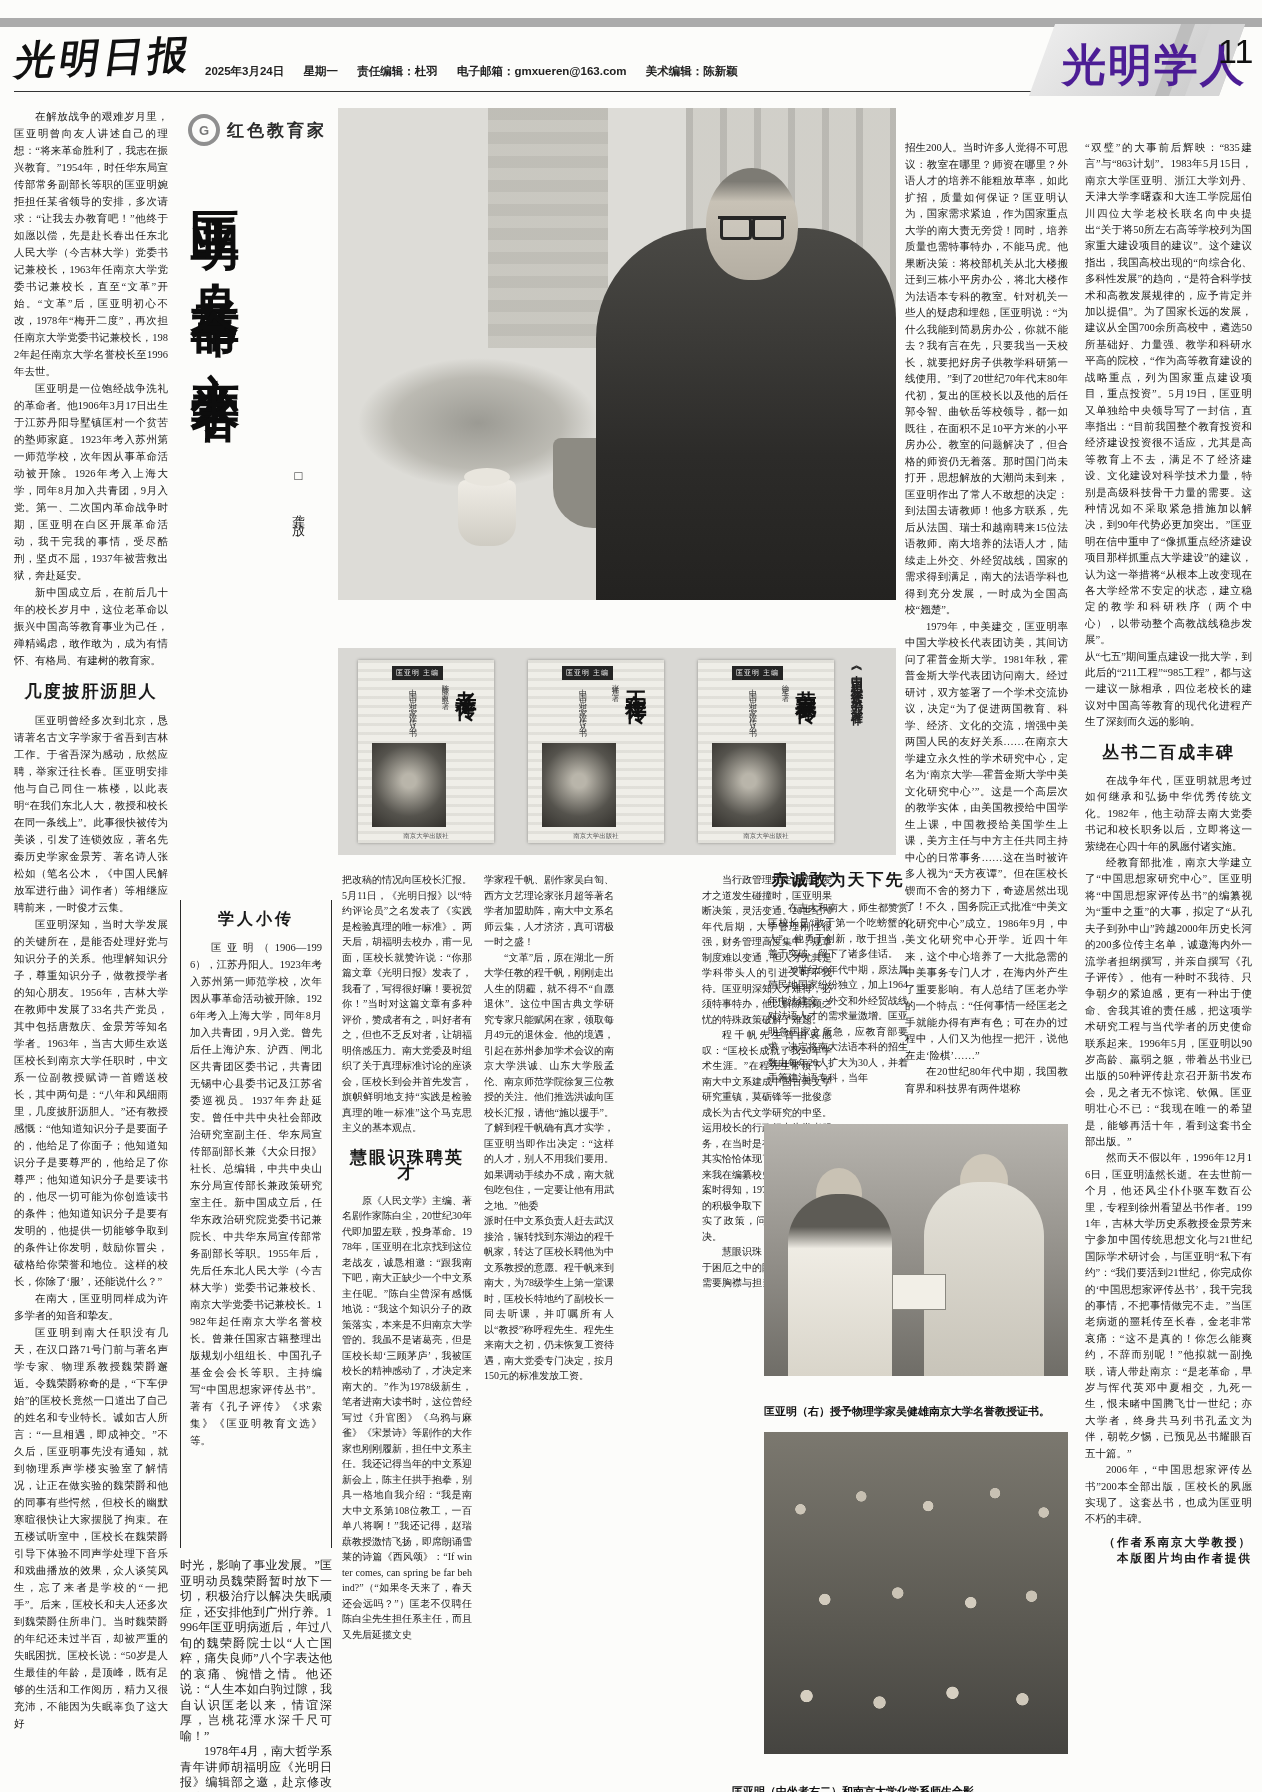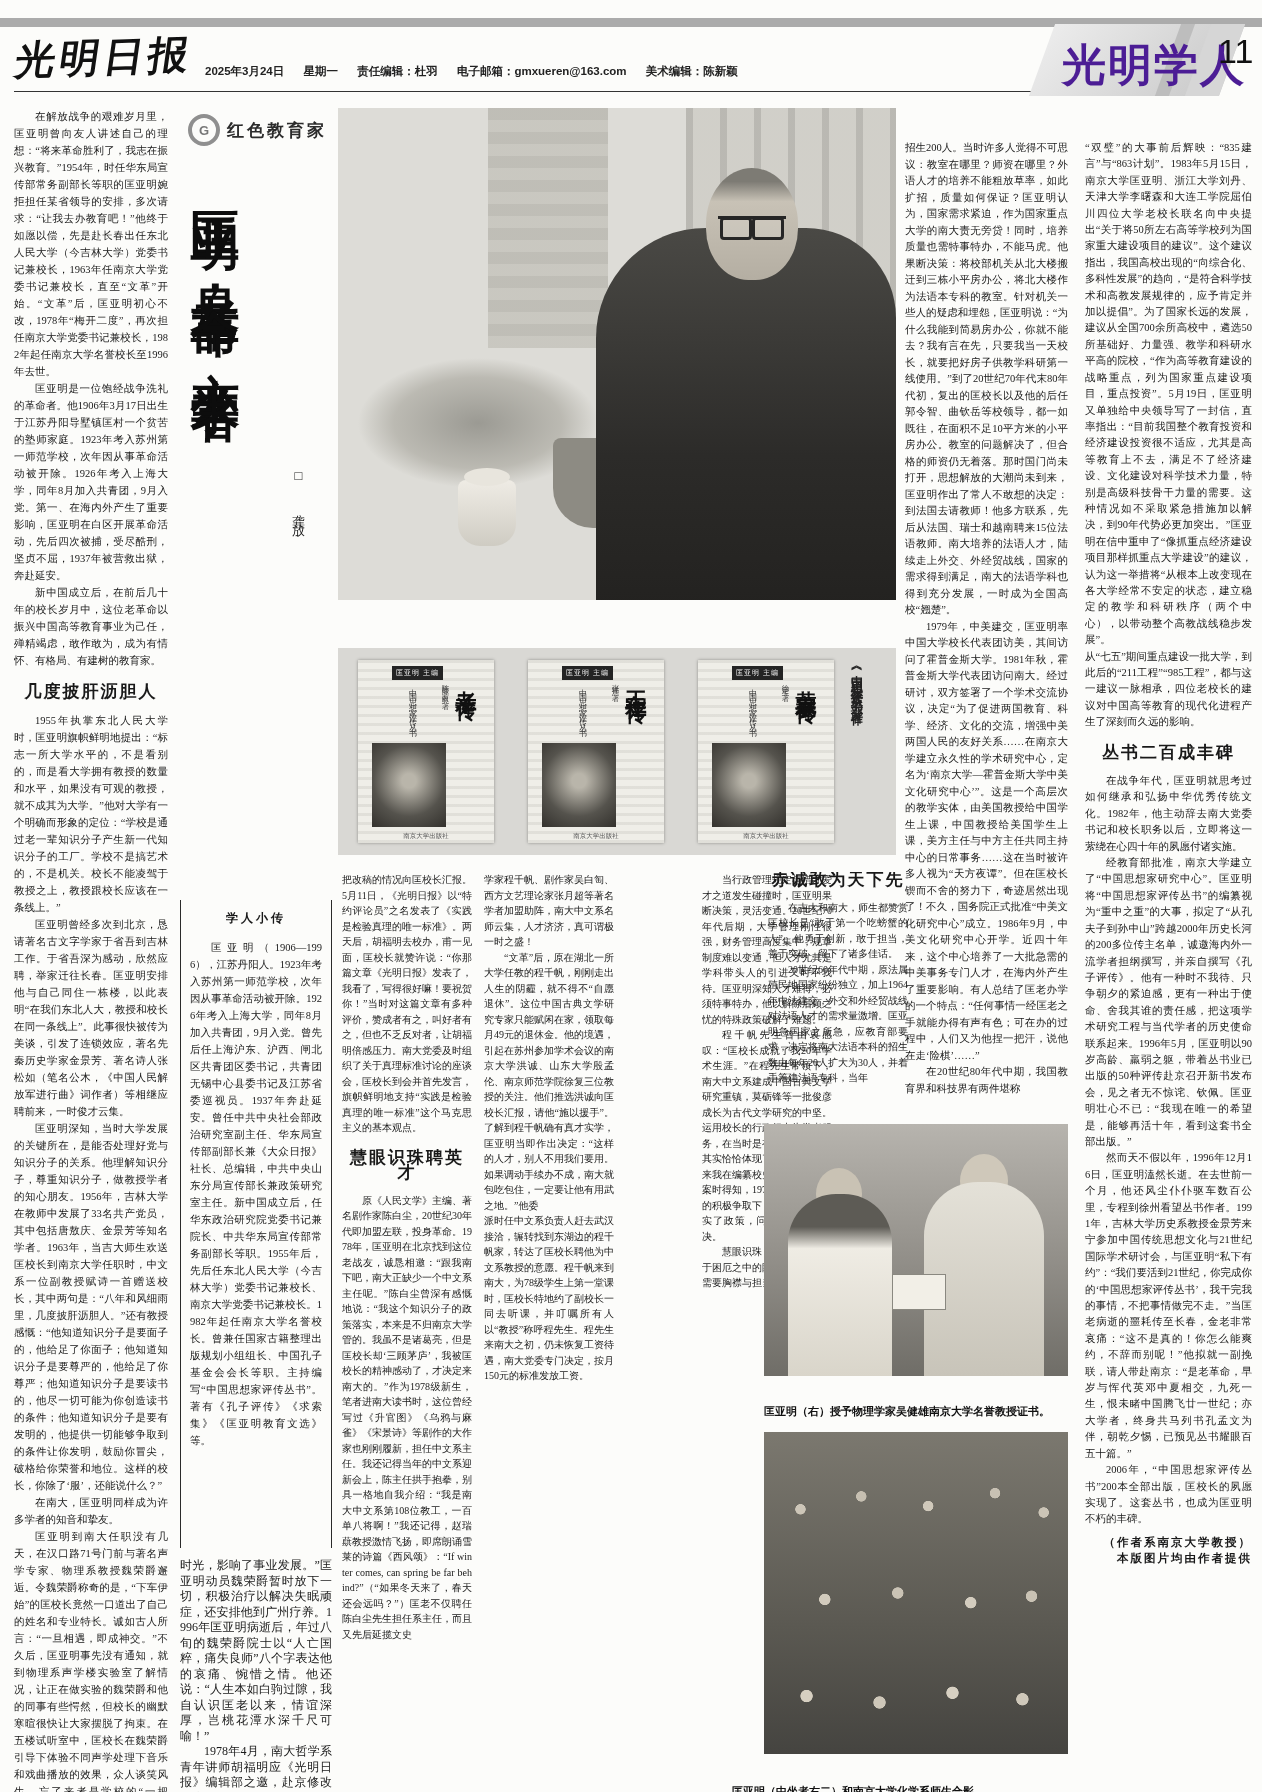--- a/index.html
+++ b/index.html
@@ -40,21 +40,21 @@
   .badge-label{font:bold 17px "Liberation Sans","DejaVu Sans",sans-serif;color:#2b2b2b;letter-spacing:3px;}
   .headline{position:absolute;left:182px;top:172px;height:760px;writing-mode:vertical-rl;
             font-size:49px;font-weight:bold;letter-spacing:7px;color:#0d0d0d;}
   .byline{position:absolute;left:289px;top:468px;writing-mode:vertical-rl;font-size:13px;
           letter-spacing:9px;color:#222;}
 
   
   .profile{position:absolute;left:180px;top:900px;width:152px;height:648px;box-sizing:border-box;
            border-left:1px solid #2a2a2a;border-right:1px solid #2a2a2a;padding:6px 9px 0 9px;
            font-size:10.5px;line-height:17px;text-align:justify;word-break:break-all;overflow:hidden;}
-  .profile h3{font-family:"Liberation Sans","DejaVu Sans",sans-serif;font-size:12px;text-align:center;
+  .profile h3{font-family:"Liberation Sans","DejaVu Sans",sans-serif;font-size:16px;text-align:center;
               margin:4px 0 12px;letter-spacing:3px;}
   .profile p{margin:0;text-indent:2em;}
 
   
   .photo-main{position:absolute;left:338px;top:108px;width:558px;height:492px;background:#dddcd7;overflow:hidden;}
   .ph-screen{position:absolute;right:0;top:0;width:210px;height:100%;
              background:repeating-linear-gradient(90deg,#8f8d86 0 7px,#c2c0b8 7px 34px);opacity:.45;}
   .ph-scroll{position:absolute;left:150px;top:0;width:120px;height:240px;
              background:repeating-linear-gradient(0deg,#b9b7ae 0 12px,#a7a59c 12px 24px);opacity:.55;}
   .ph-plant{position:absolute;left:20px;top:250px;width:240px;height:130px;border-radius:50%;
@@ -143,24 +143,23 @@
   <div class="banner">
     <div class="sk sk1"></div>
     <div class="sk sk3"></div>
     <div class="sk sk2"></div>
   </div>
   <div class="section-name">光明学人</div>
   <div class="page-num">11</div>
 
   <div class="col" style="left:14px;top:108px;width:154px;height:1684px;">
     <p>在解放战争的艰难岁月里，匡亚明曾向友人讲述自己的理想：“将来革命胜利了，我志在振兴教育。”1954年，时任华东局宣传部常务副部长等职的匡亚明婉拒担任某省领导的安排，多次请求：“让我去办教育吧！”他终于如愿以偿，先是赴长春出任东北人民大学（今吉林大学）党委书记兼校长，1963年任南京大学党委书记兼校长，直至“文革”开始。“文革”后，匡亚明初心不改，1978年“梅开二度”，再次担任南京大学党委书记兼校长，1982年起任南京大学名誉校长至1996年去世。</p>
-    <p>匡亚明是一位饱经战争洗礼的革命者。他1906年3月17日出生于江苏丹阳导墅镇匡村一个贫苦的塾师家庭。1923年考入苏州第一师范学校，次年因从事革命活动被开除。1926年考入上海大学，同年8月加入共青团，9月入党。第一、在海内外产生了重要影响，匡亚明在白区开展革命活动，先后四次被捕，受尽酷刑，坚贞不屈，1937年被营救出狱，奔赴延安。</p>
+    <p>匡亚明是一位饱经战争洗礼的革命者。他1906年3月17日出生于江苏丹阳导墅镇匡村一个贫苦的塾师家庭。1923年考入苏州第一师范学校，次年因从事革命活动被开除。1926年考入上海大学，同年8月加入共青团，9月入党。第一、二次国内革命战争时期，匡亚明在白区开展革命活动，我干完我的事情，受尽酷刑，坚贞不屈，1937年被营救出狱，奔赴延安。</p>
     <p>新中国成立后，在前后几十年的校长岁月中，这位老革命以振兴中国高等教育事业为己任，殚精竭虑，敢作敢为，成为有情怀、有格局、有建树的教育家。</p>
     <div class="sec-h">几度披肝沥胆人</div>
-    <p>1955年执掌东北人民大学时，匡亚明旗帜鲜明地提出：“标志一所大学水平的，不是看别的，而是看大学拥有教授的数量和水平，如果没有可观的教授，就不成其为大学。”他对大学有一个明确而形象的定位：“学校是通过老一辈知识分子产生新一代知识分子的工厂。学校不是搞艺术的，不是机关。校长不能凌驾于教授之上，教授跟校长应该在一条线上。”</p>
     <p>匡亚明曾经多次到北京，恳请著名古文字学家于省吾到吉林工作。于省吾深为感动，欣然应聘，举家迁往长春。匡亚明安排他与自己同住一栋楼，以此表明“在我们东北人大，教授和校长在同一条线上”。此事很快被传为美谈，引发了连锁效应，著名先秦历史学家金景芳、著名诗人张松如（笔名公木，《中国人民解放军进行曲》词作者）等相继应聘前来，一时俊才云集。</p>
     <p>匡亚明深知，当时大学发展的关键所在，是能否处理好党与知识分子的关系。他理解知识分子，尊重知识分子，做教授学者的知心朋友。1956年，吉林大学在教师中发展了33名共产党员，其中包括唐敖庆、金景芳等知名学者。1963年，当吉大师生欢送匡校长到南京大学任职时，中文系一位副教授赋诗一首赠送校长，其中两句是：“八年和风细雨里，几度披肝沥胆人。”还有教授感慨：“他知道知识分子是要面子的，他给足了你面子；他知道知识分子是要尊严的，他给足了你尊严；他知道知识分子是要读书的，他尽一切可能为你创造读书的条件；他知道知识分子是要有发明的，他提供一切能够争取到的条件让你发明，鼓励你冒尖，破格给你荣誉和地位。这样的校长，你除了‘服’，还能说什么？”</p>
     <p>在南大，匡亚明同样成为许多学者的知音和挚友。</p>
     <p>匡亚明到南大任职没有几天，在汉口路71号门前与著名声学专家、物理系教授魏荣爵邂逅。令魏荣爵称奇的是，“下车伊始”的匡校长竟然一口道出了自己的姓名和专业特长。诚如古人所言：“一旦相遇，即成神交。”不久后，匡亚明事先没有通知，就到物理系声学楼实验室了解情况，让正在做实验的魏荣爵和他的同事有些愕然，但校长的幽默寒暄很快让大家摆脱了拘束。在五楼试听室中，匡校长在魏荣爵引导下体验不同声学处理下音乐和戏曲播放的效果，众人谈笑风生，忘了来者是学校的“一把手”。后来，匡校长和夫人还多次到魏荣爵住所串门。当时魏荣爵的年纪还未过半百，却被严重的失眠困扰。匡校长说：“50岁是人生最佳的年龄，是顶峰，既有足够的生活和工作阅历，精力又很充沛，不能因为失眠辜负了这大好</p>
   </div>
 
   <div class="badge">
     <span class="badge-logo">G</span>
     <span class="badge-label">红色教育家</span>
   </div>

